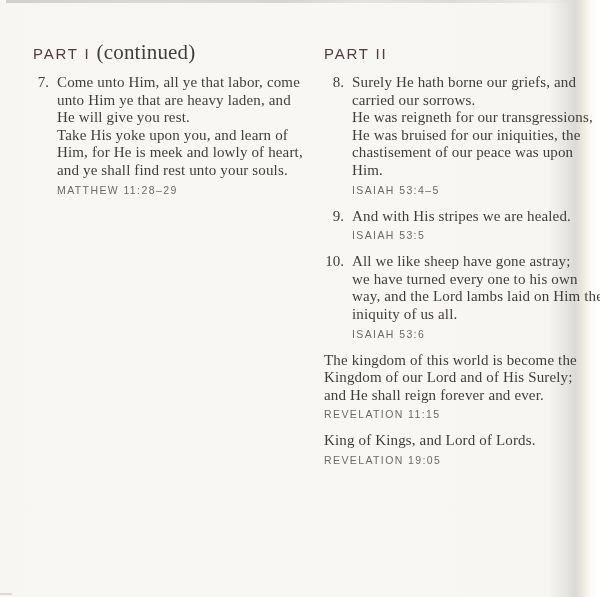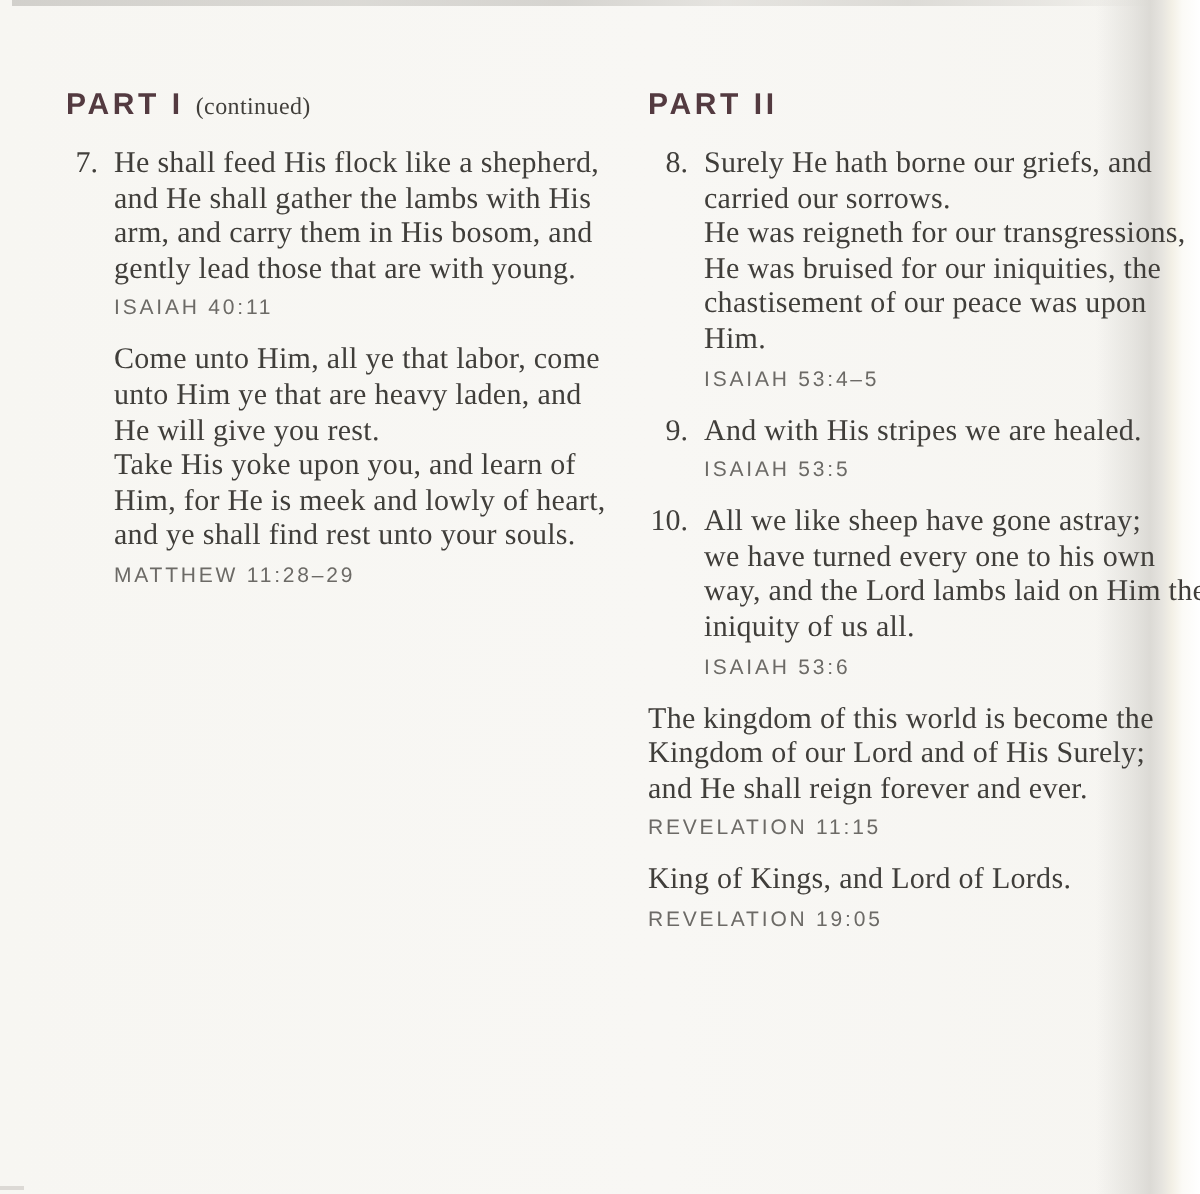--- a/index.html
+++ b/index.html
@@ -49,27 +49,27 @@
   .col {
     position: absolute;
     top: 44px;
   }
   .col-left  { left: 33px;  width: 272px; }
   .col-right { left: 324px; width: 282px; }
 
   .heading { margin-bottom: 12px; line-height: 17px; white-space: nowrap; }
   .part-title {
     font-family: "Liberation Sans", sans-serif;
-    font-weight: bold;
+    font-weight: normal;
     font-size: 15px;
     letter-spacing: 1.8px;
     color: #533a40;
   }
   .part-suffix {
-    font-size: 12px;
+    font-size: 21px;
     color: #413f3b;
     margin-left: 6px;
     letter-spacing: 0.2px;
   }
 
   .item { display: flex; }
   .item + .item { margin-top: 12px; }
   .num {
     flex: none;
     text-align: right;
@@ -108,27 +108,20 @@
   <div class="scan-bottom-mark"></div>
 
   <div class="col col-left">
     <div class="heading">
       <span class="part-title">PART I</span><span class="part-suffix">(continued)</span>
     </div>
 
     <div class="item">
       <div class="num">7.</div>
       <div class="body">
-        <div class="para-group">
-          <p class="verse">He shall feed His flock like a shepherd,
-and He shall gather the lambs with His
-arm, and carry them in His bosom, and
-gently lead those that are with young.</p>
-          <p class="ref">ISAIAH 40:11</p>
-        </div>
         <div class="para-group">
           <p class="verse">Come unto Him, all ye that labor, come
 unto Him ye that are heavy laden, and
 He will give you rest.
 Take His yoke upon you, and learn of
 Him, for He is meek and lowly of heart,
 and ye shall find rest unto your souls.</p>
           <p class="ref">MATTHEW 11:28–29</p>
         </div>
       </div>

